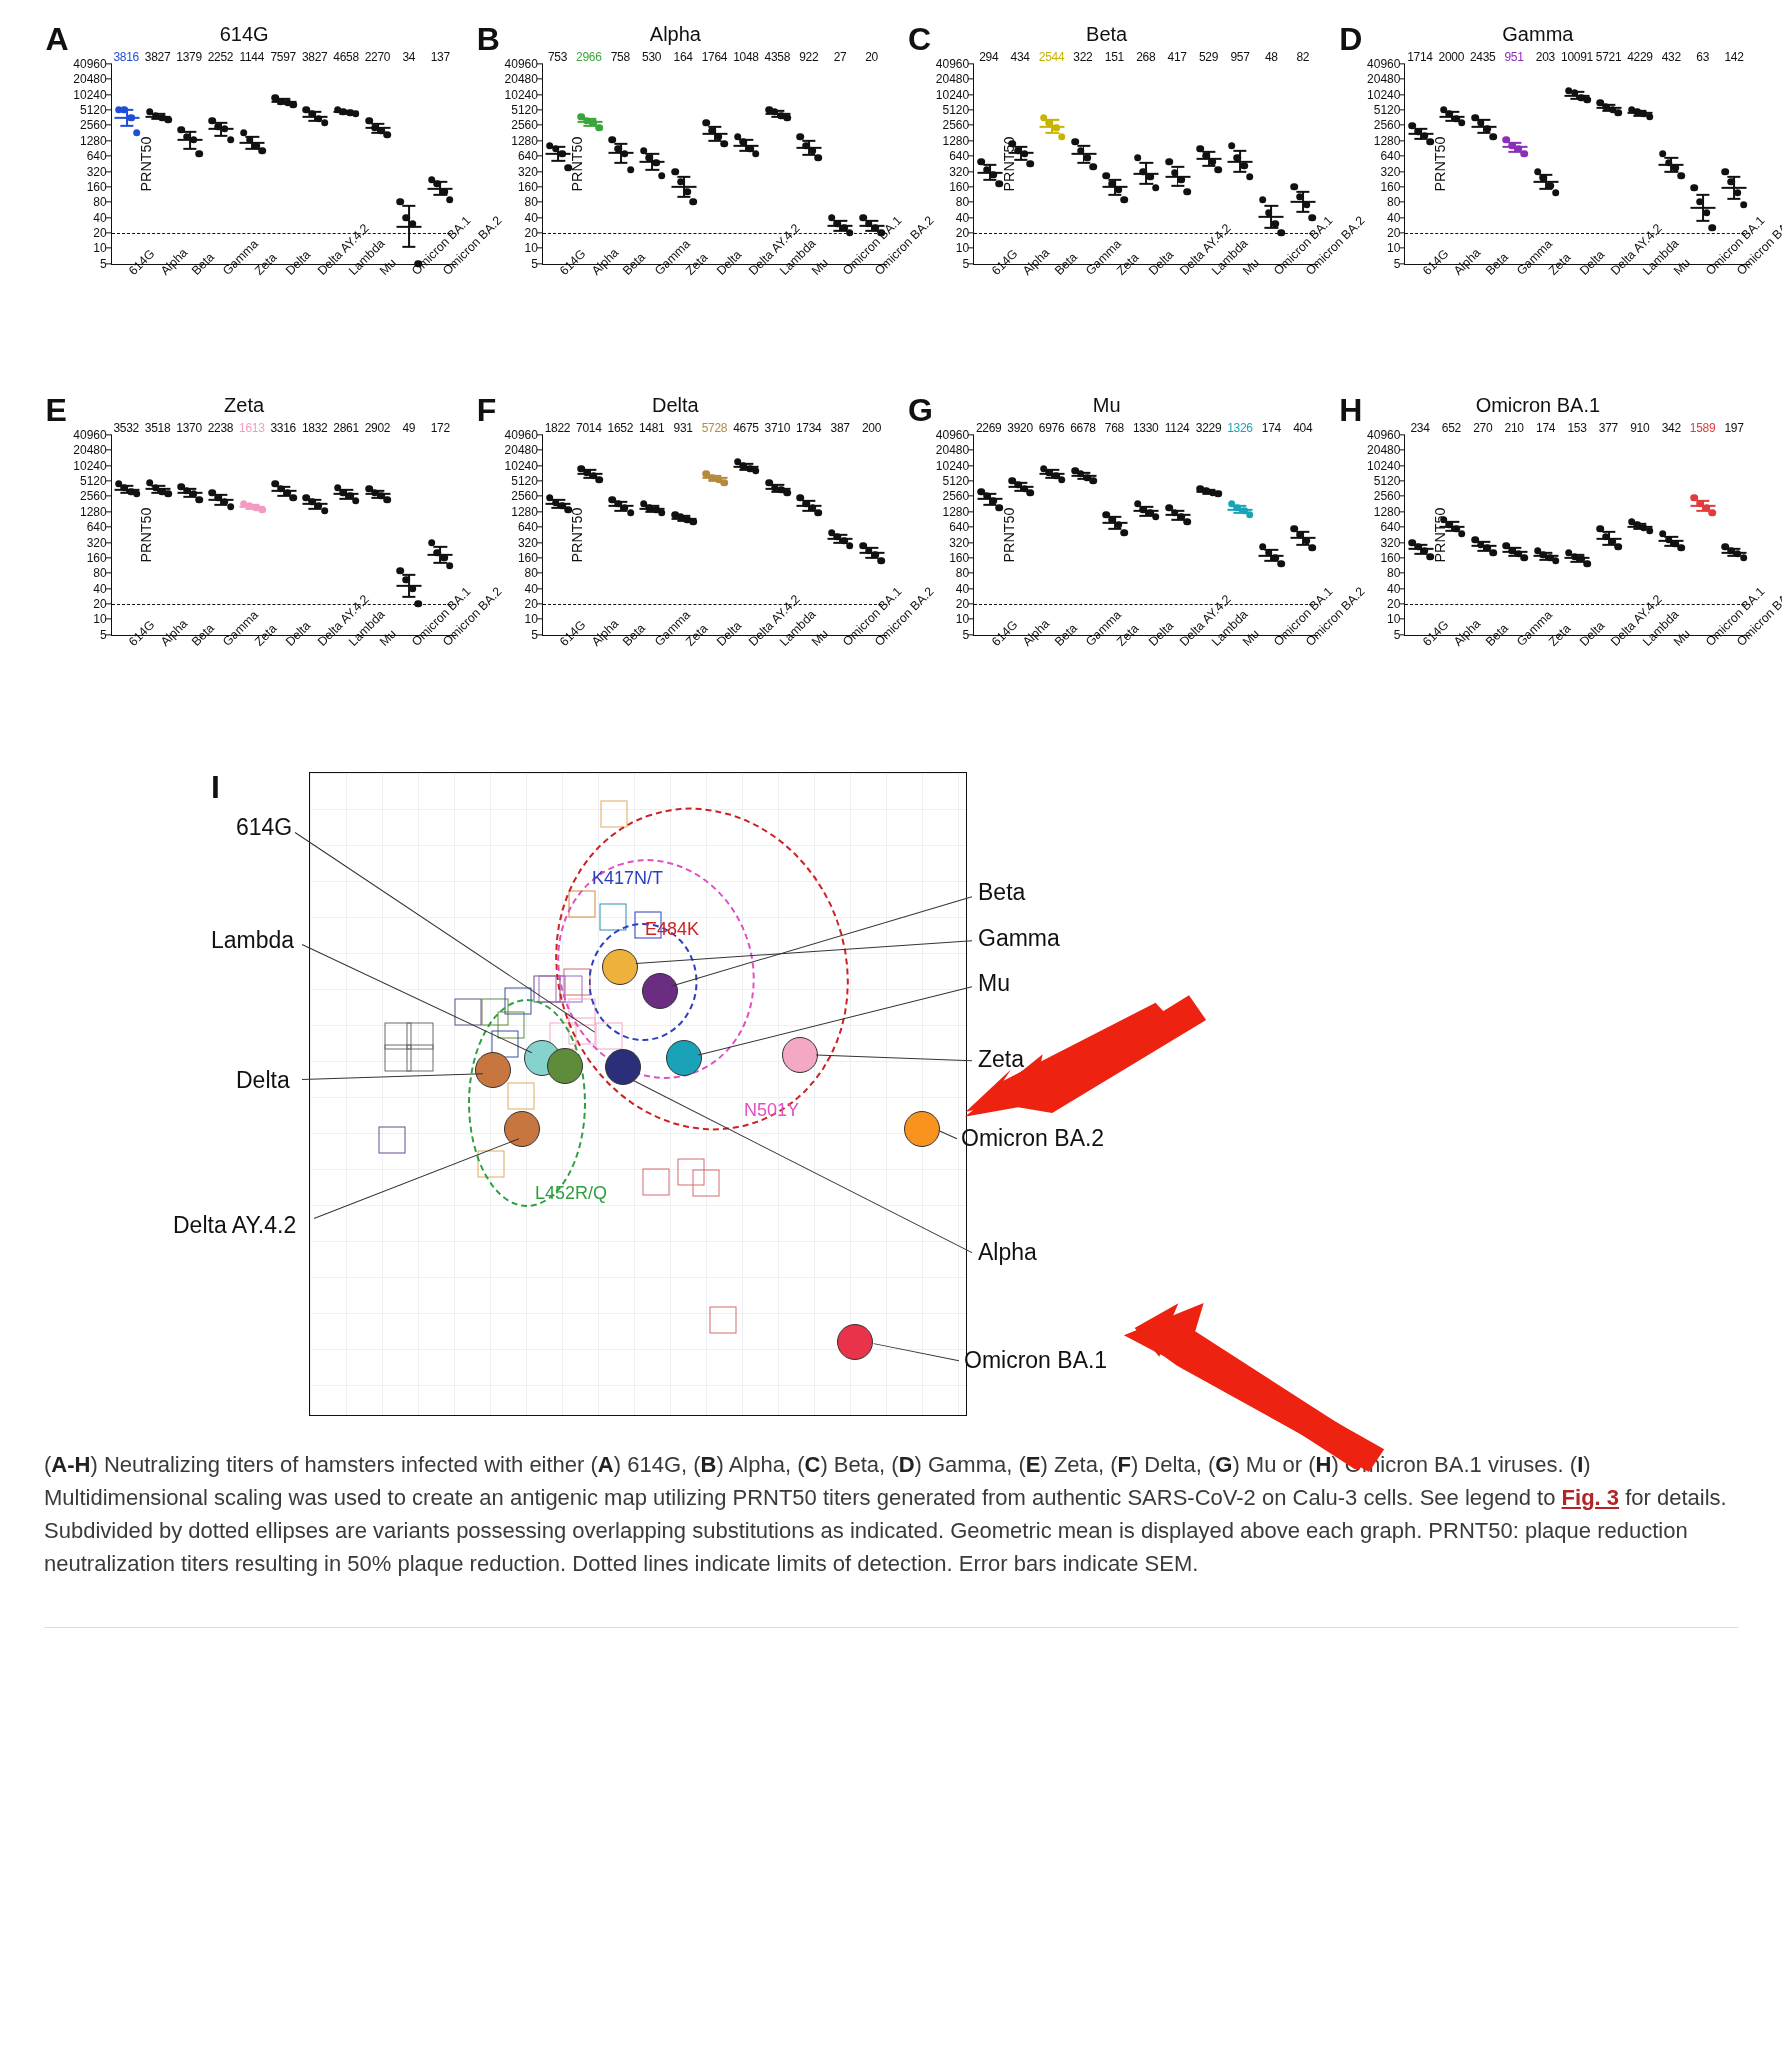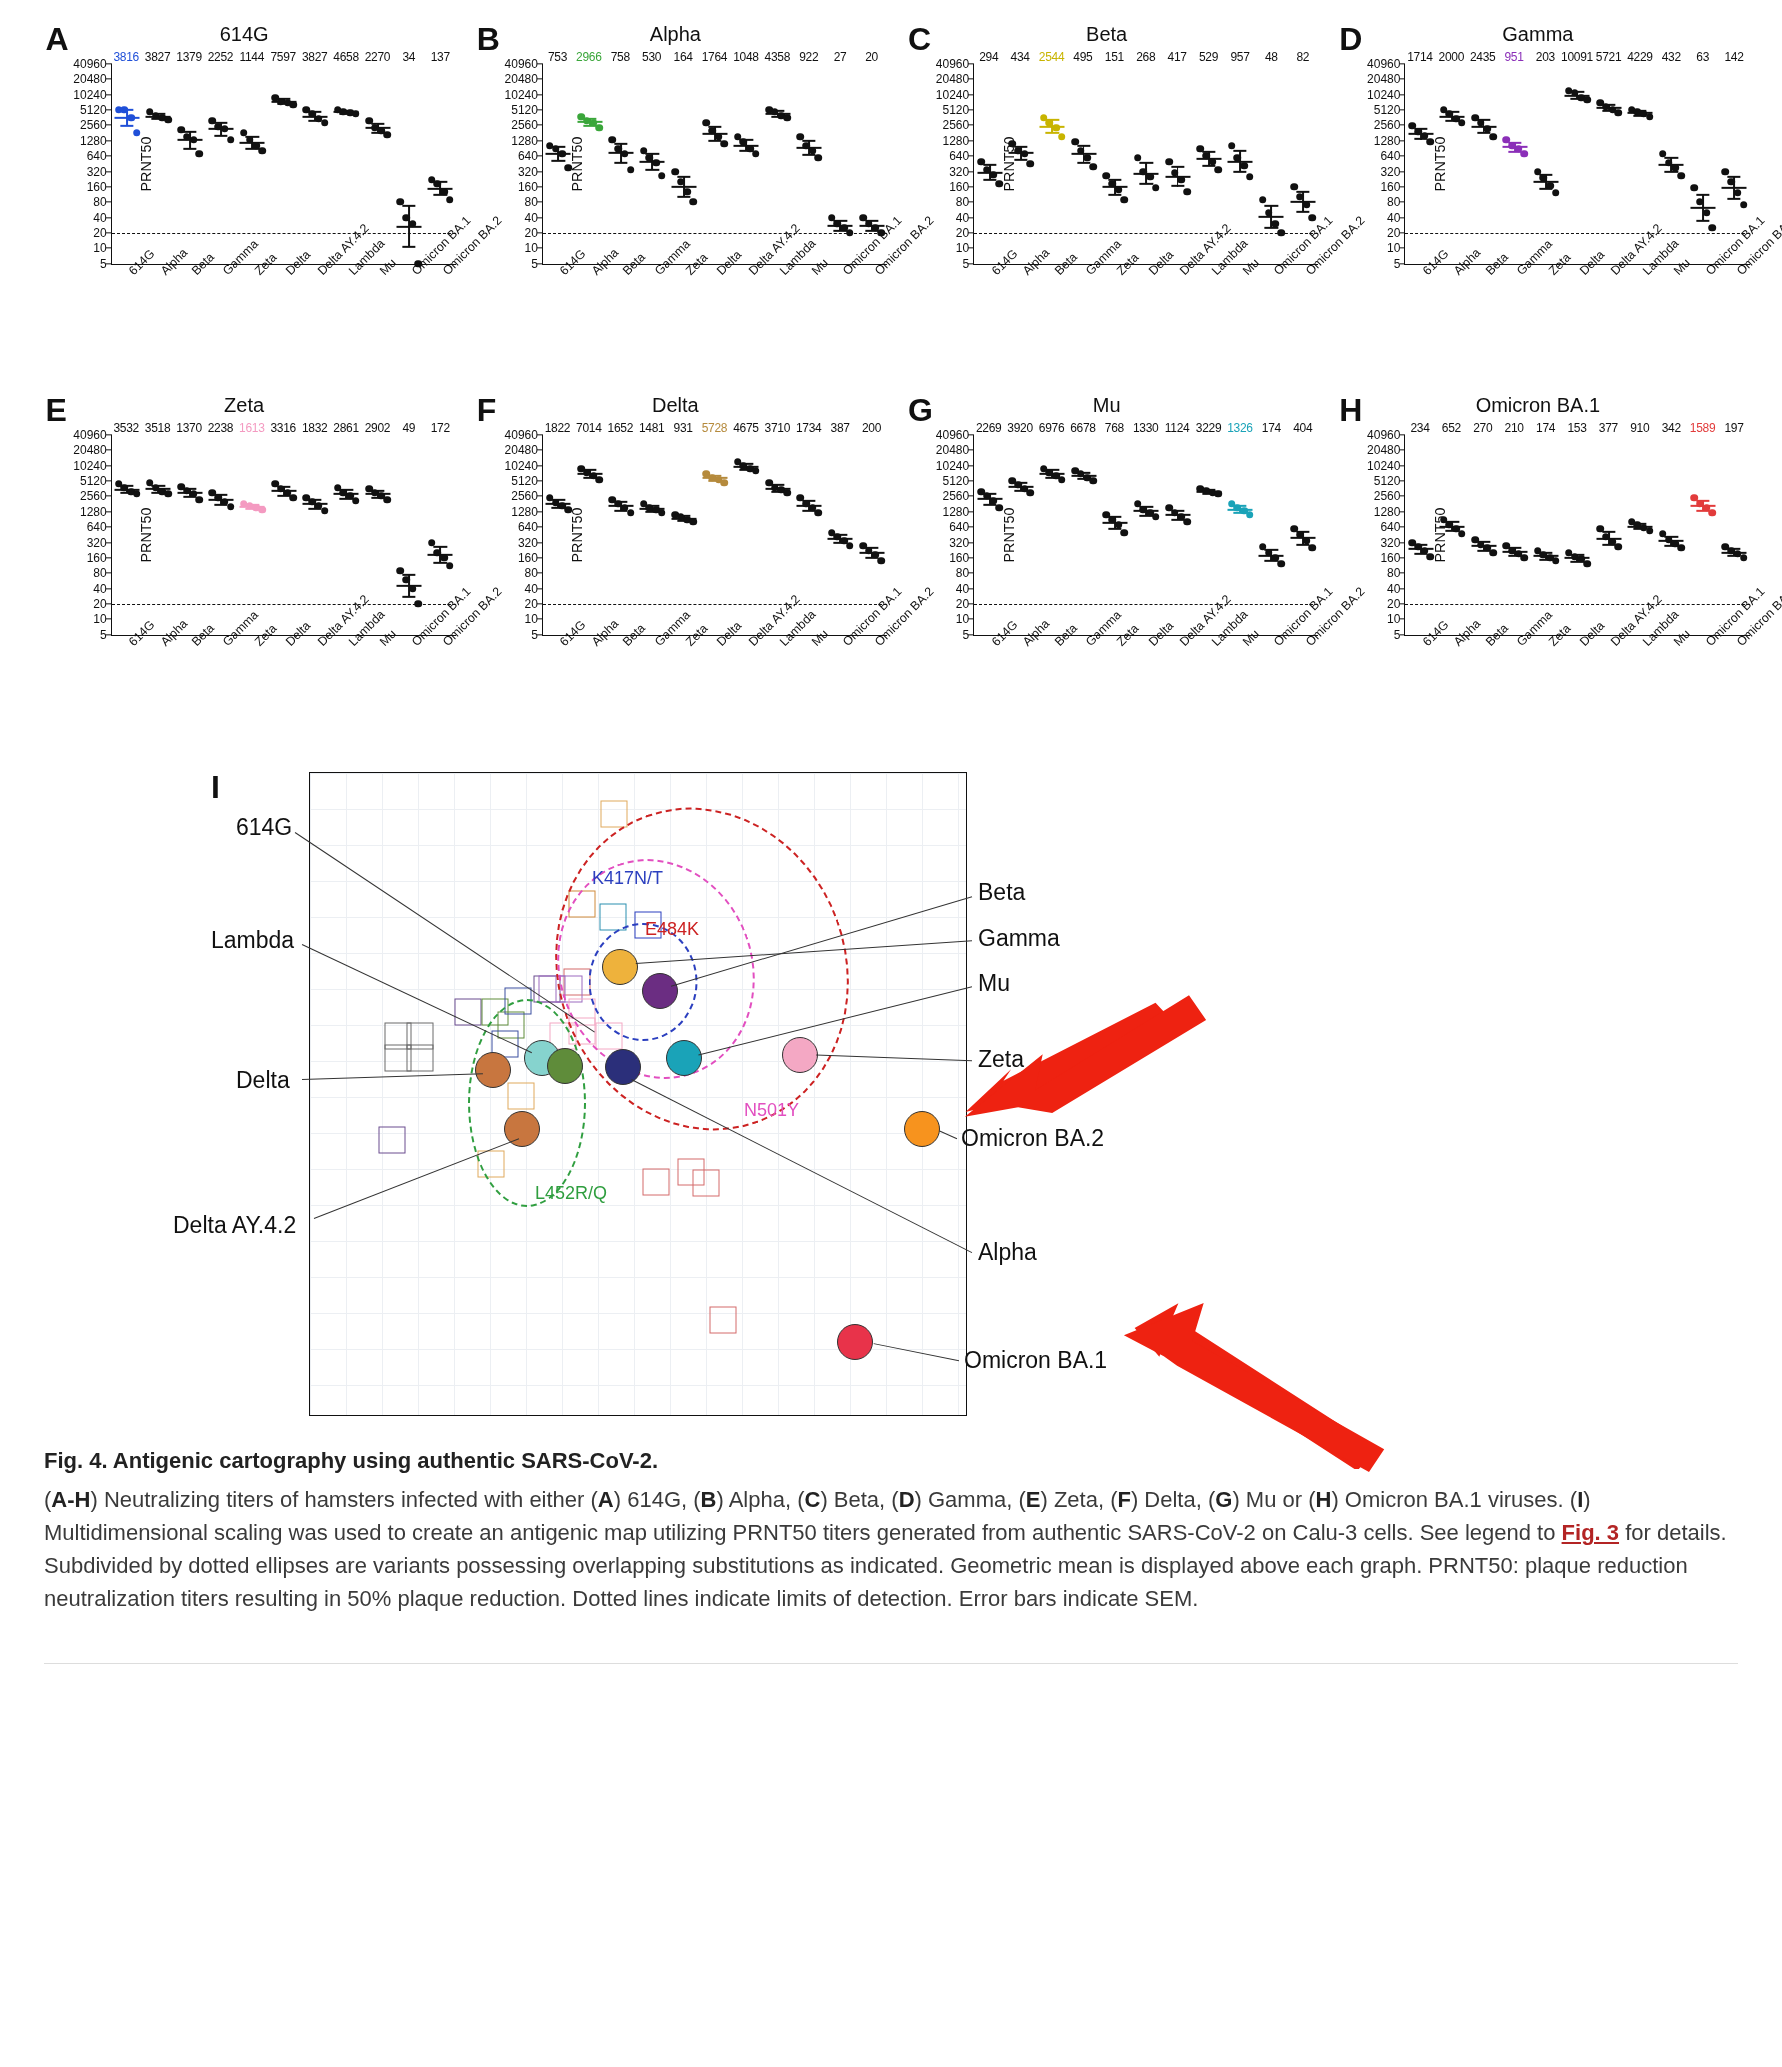--- a/index.html
+++ b/index.html
@@ -354,21 +354,21 @@
         </div>
       </div>
       <div class="panel">
         <div class="panel-letter">C</div>
         <div class="panel-title">Beta</div>
         <div class="plotwrap">
           <div class="gm-row">
             <div class="gm-cell">294</div>
             <div class="gm-cell">434</div>
             <div class="gm-cell" style="color: rgb(200, 180, 0);">2544</div>
-            <div class="gm-cell">495</div>
+            <div class="gm-cell">322</div>
             <div class="gm-cell">151</div>
             <div class="gm-cell">268</div>
             <div class="gm-cell">417</div>
             <div class="gm-cell">529</div>
             <div class="gm-cell">957</div>
             <div class="gm-cell">48</div>
             <div class="gm-cell">82</div>
           </div>
           <div class="axis-area">
             <div class="ylab">PRNT50</div>
@@ -1349,20 +1349,19 @@
         <svg width="247" height="124" style="position: absolute; left: 961px; top: 230px;" viewBox="0 0 260 130">
           <polygon points="4,128 86,62 78,100 240,0 258,26 96,124 60,118" fill="#ee2211"></polygon>
         </svg>
         <svg width="266" height="209" style="position: absolute; left: 1122px; top: 500px;" viewBox="0 0 280 220">
           <polygon points="2,74 86,40 74,80 276,194 260,218 58,106 44,96" fill="#ee2211"></polygon>
         </svg>
       </div>
   </div>
 
   <div class="caption">
-    <div class="cap-title">Fig. 4. Antigenic cartography using authentic SARS-CoV-2.</div>
     <div class="cap-body">
       <span>(</span><b>A-H</b><span>) Neutralizing titers of hamsters infected with either (</span><b>A</b><span>) 614G, (</span><b>B</b><span>) Alpha, (</span><b>C</b><span>) Beta, (</span><b>D</b><span>) Gamma, (</span><b>E</b><span>) Zeta, (</span><b>F</b><span>) Delta, (</span><b>G</b><span>) Mu or (</span><b>H</b><span>) Omicron BA.1 viruses. (</span><b>I</b><span>) Multidimensional scaling was used to create an antigenic map utilizing PRNT50 titers generated from authentic SARS-CoV-2 on Calu-3 cells. See legend to </span><a class="cap-link" href="#">Fig. 3</a><span> for details. Subdivided by dotted ellipses are variants possessing overlapping substitutions as indicated. Geometric mean is displayed above each graph. PRNT50: plaque reduction neutralization titers resulting in 50% plaque reduction. Dotted lines indicate limits of detection. Error bars indicate SEM.</span>
     </div>
   </div>
   <div class="footrule"></div>
 </div>
 
 
 </body></html>

